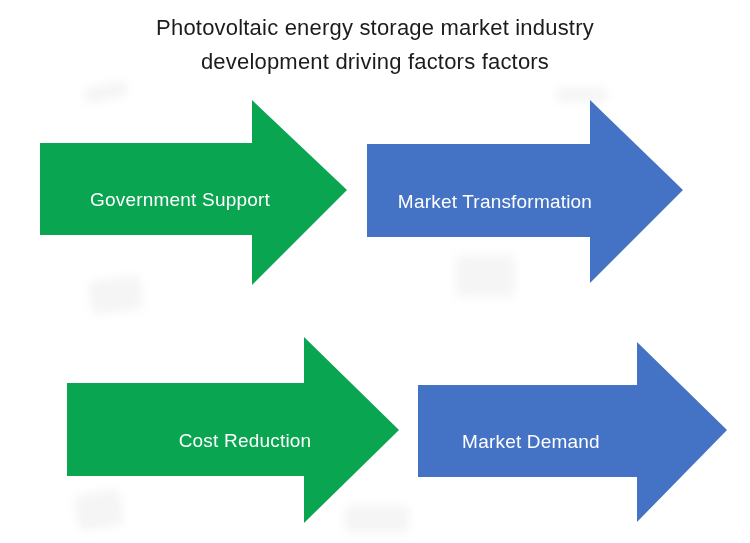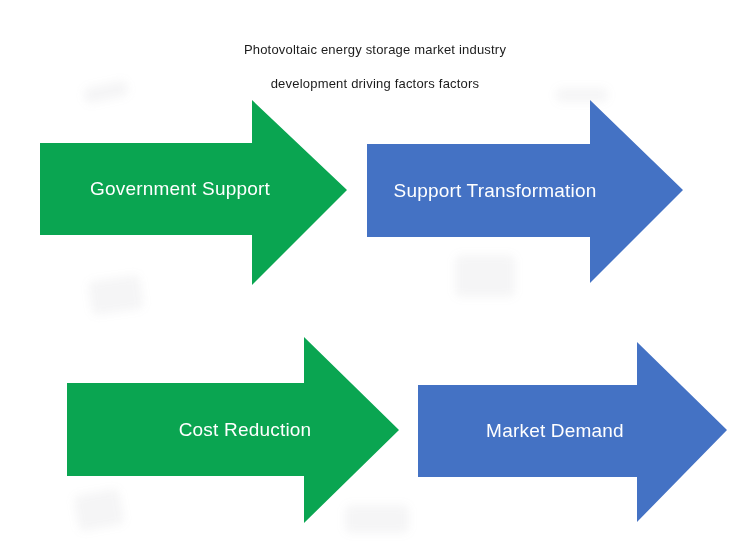--- a/index.html
+++ b/index.html
@@ -10,25 +10,25 @@
   .canvas {
     position: relative;
     width: 750px;
     height: 543px;
     background: #ffffff;
     overflow: hidden;
     font-family: "Liberation Sans", sans-serif;
   }
   .title {
     position: absolute;
-    top: 33px;
+    top: 11px;
     left: 0;
     width: 100%;
     text-align: center;
-    font-size: 13px;
+    font-size: 22px;
     line-height: 34px;
     color: #1c1c1c;
     letter-spacing: 0.2px;
   }
   .arrow {
     position: absolute;
   }
   .arrow svg {
     position: absolute;
     left: 0;
@@ -40,20 +40,21 @@
   .factor-label {
     position: absolute;
     left: 0;
     display: flex;
     align-items: center;
     justify-content: center;
     color: #ffffff;
     font-size: 19px;
     white-space: nowrap;
     letter-spacing: 0.2px;
+    margin-top: 11px;
   }
   
   .wm {
     position: absolute;
     background: rgba(120,120,128,0.07);
     filter: blur(5px);
     border-radius: 6px;
     pointer-events: none;
   }
 </style>
@@ -78,30 +79,30 @@
     <svg viewBox="0 0 307 185" preserveAspectRatio="none">
       <polygon points="0,43 212,43 212,0 307,90 212,185 212,135 0,135" fill="#0aa551"></polygon>
     </svg>
     <div class="factor-label" style="top:43px;height:92px;width:280px;">Government Support</div>
   </div>
 
   <div class="arrow" style="left:367px;top:100px;width:316px;height:183px;">
     <svg viewBox="0 0 316 183" preserveAspectRatio="none">
       <polygon points="0,44 223,44 223,0 316,90 223,183 223,137 0,137" fill="#4472c4"></polygon>
     </svg>
-    <div class="factor-label" style="top:44px;height:93px;width:256px;">Support Transformation</div>
+    <div class="factor-label" style="top:44px;height:93px;width:256px;">Market Transformation</div>
   </div>
 
   <div class="arrow" style="left:67px;top:337px;width:332px;height:186px;">
     <svg viewBox="0 0 332 186" preserveAspectRatio="none">
       <polygon points="0,46 237,46 237,0 332,93 237,186 237,139 0,139" fill="#0aa551"></polygon>
     </svg>
     <div class="factor-label" style="top:46px;height:93px;width:268px;padding-left:44px;">Cost Reduction</div>
   </div>
 
   <div class="arrow" style="left:418px;top:342px;width:309px;height:180px;">
     <svg viewBox="0 0 309 180" preserveAspectRatio="none">
       <polygon points="0,43 219,43 219,0 309,88 219,180 219,135 0,135" fill="#4472c4"></polygon>
     </svg>
-    <div class="factor-label" style="top:43px;height:92px;width:226px;padding-left:24px;">Market Demand</div>
+    <div class="factor-label" style="top:43px;height:92px;width:226px;">Market Demand</div>
   </div>
 
 </div>
 
 </body></html>

